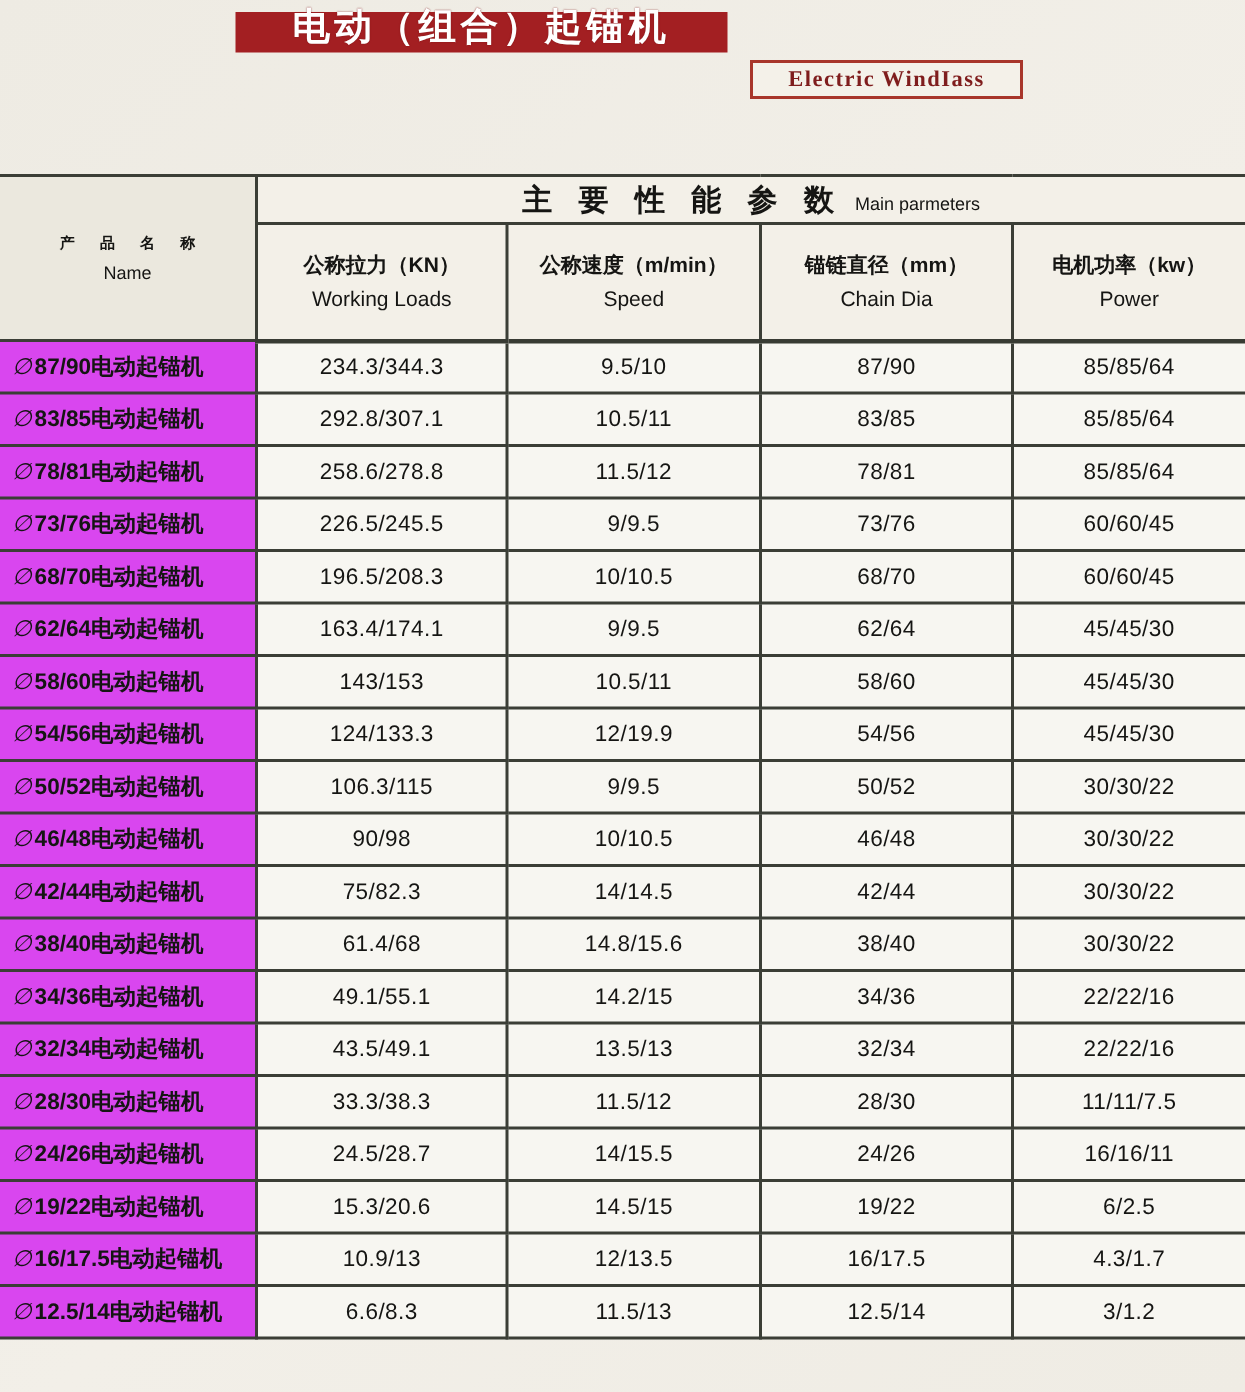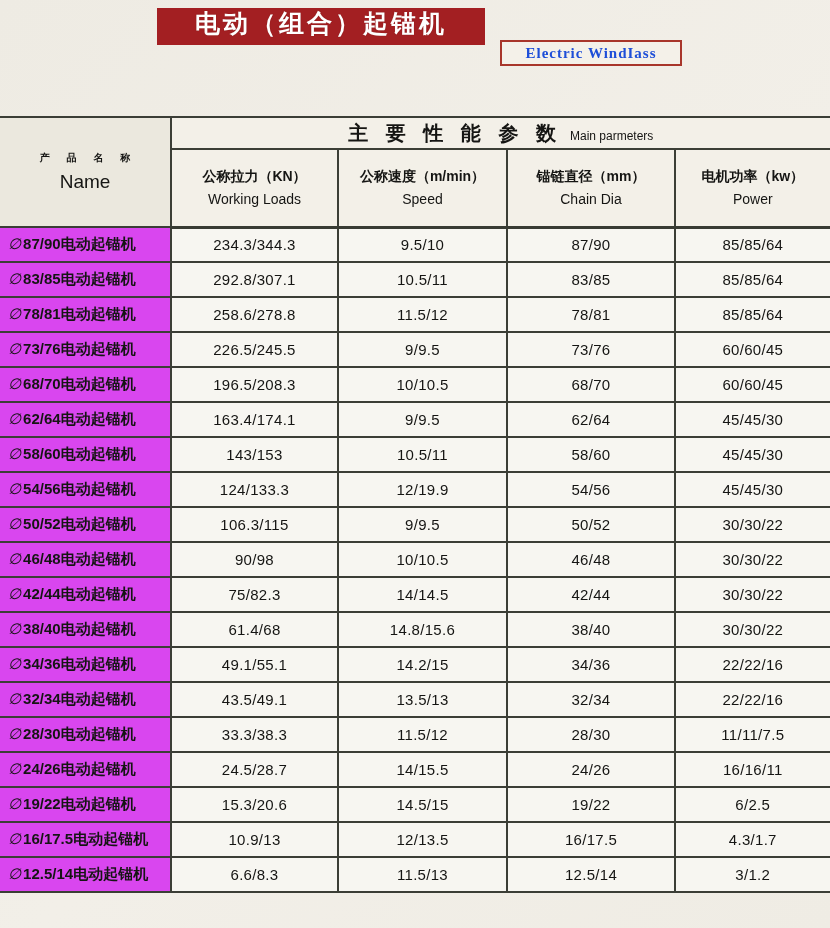--- a/index.html
+++ b/index.html
@@ -7,21 +7,21 @@
     width: 830px; height: 928px;
     background: linear-gradient(135deg, #eeebe3 0%, #f2efe8 55%, #efece4 100%);
     font-family: "Liberation Sans", sans-serif;
     position: relative;
     overflow: hidden;
     color: #151513;
   }
   .banner {
     position: absolute;
     left: 157px; top: 8px;
-    width: 328px; height: 37px;
+    width: 328px; height: 27px;
     background: #a31f22;
     display: flex; align-items: center; justify-content: center;
   }
   .banner-text {
     color: #ffffff;
     font-size: 25px;
     font-weight: bold;
     letter-spacing: 3px;
     white-space: nowrap;
     line-height: 1;
@@ -34,21 +34,21 @@
     width: 178px; height: 22px;
     border: 2px solid #a8362b;
     background: #f4f1e9;
     display: flex; align-items: center; justify-content: center;
   }
   .subtitle-text {
     font-family: "Liberation Serif", serif;
     font-weight: bold;
     font-size: 15px;
     letter-spacing: 1px;
-    color: #1d4ed8;
+    color: #7f1d1d;
     white-space: nowrap;
   }
   table.spec-table {
     position: absolute;
     left: 0; top: 116px;
     width: 830px;
     border-collapse: collapse;
     table-layout: fixed;
   }
   .spec-table th, .spec-table td {
@@ -60,21 +60,21 @@
   .spec-table th:last-child, .spec-table td:last-child { border-right: 1px solid #55584e; }
   tr.hrow-1 { height: 32px; }
   tr.hrow-2 { height: 78px; }
   tbody tr { height: 35px; }
   th.name-h {
     background: #ebe8de;
     vertical-align: middle;
     text-align: center;
   }
   th.name-h .cn { font-size: 10px; font-weight: bold; letter-spacing: 7px; text-indent: 7px; }
-  th.name-h .en { font-size: 19px; font-weight: normal; margin-top: 6px; }
+  th.name-h .en { font-size: 12px; font-weight: normal; margin-top: 6px; }
   th.main-h {
     background: #f3f0e8;
     text-align: center; vertical-align: middle;
     font-weight: normal;
   }
   th.main-h .cn { font-size: 20px; font-weight: bold; letter-spacing: 6px; }
   th.main-h .en { font-size: 12px; font-weight: normal; letter-spacing: 0; margin-left: 8px; }
   th.param-h {
     background: #f3f0e8;
     text-align: center; vertical-align: middle;

